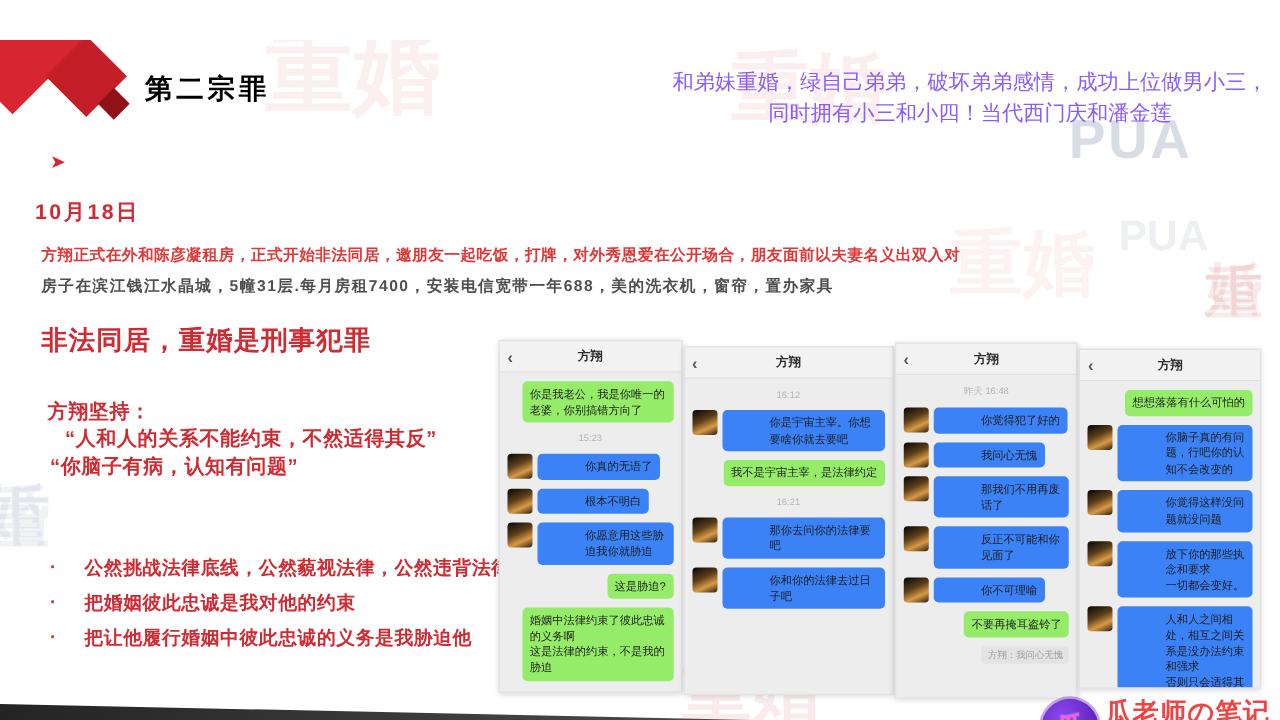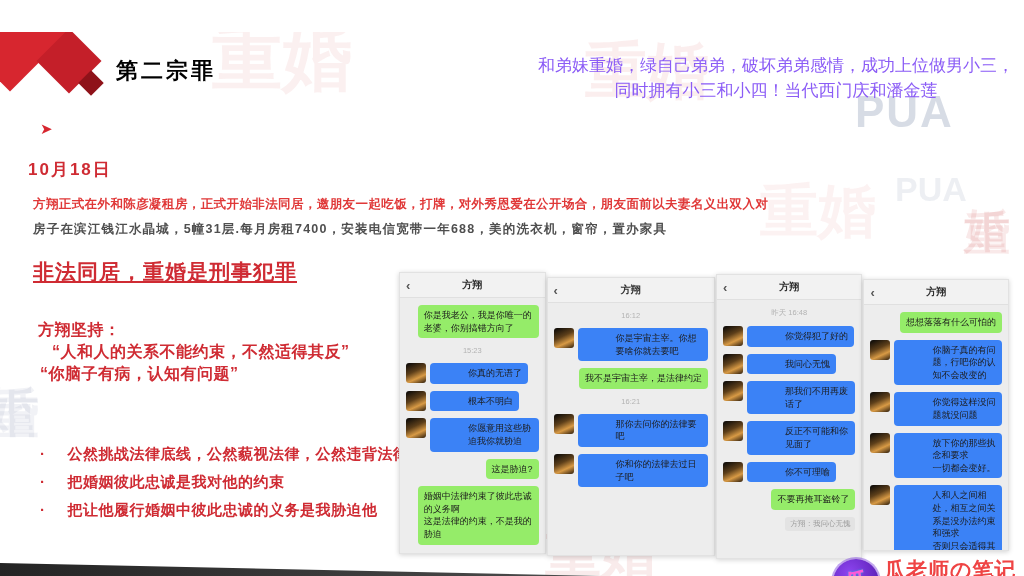--- a/index.html
+++ b/index.html
@@ -84,21 +84,21 @@
 
   <div class="abs section" style="left:40px;top:88px;">
     <span class="arrow-glyph">➤</span>
   </div>
 
   <div class="abs date" style="left:28px;top:126px;">10月18日</div>
 
   <div class="abs para-red" style="left:33px;top:164px;width:960px;">方翔正式在外和陈彦凝租房，正式开始非法同居，邀朋友一起吃饭，打牌，对外秀恩爱在公开场合，朋友面前以夫妻名义出双入对</div>
   <div class="abs para-gray" style="left:33px;top:189px;width:960px;">房子在滨江钱江水晶城，5幢31层.每月房租7400，安装电信宽带一年688，美的洗衣机，窗帘，置办家具</div>
 
-  <div class="abs statement" style="left:33px;top:226px;text-decoration:underline;">非法同居，重婚是刑事犯罪</div>
+  <div class="abs statement" style="left:33px;top:226px;">非法同居，重婚是刑事犯罪</div>
 
   <div class="abs insist" style="left:38px;top:286px;">方翔坚持：</div>
   <div class="abs quote-line" style="left:52px;top:308px;">“人和人的关系不能约束，不然适得其反”</div>
   <div class="abs quote-line" style="left:40px;top:330px;">“你脑子有病，认知有问题”</div>
 
   <div class="abs" style="left:40px;top:413px;width:380px;">
     <div class="bullet-row">
       <span class="bullet-dot">·</span>
       <span>公然挑战法律底线，公然藐视法律，公然违背法律</span>
     </div>

